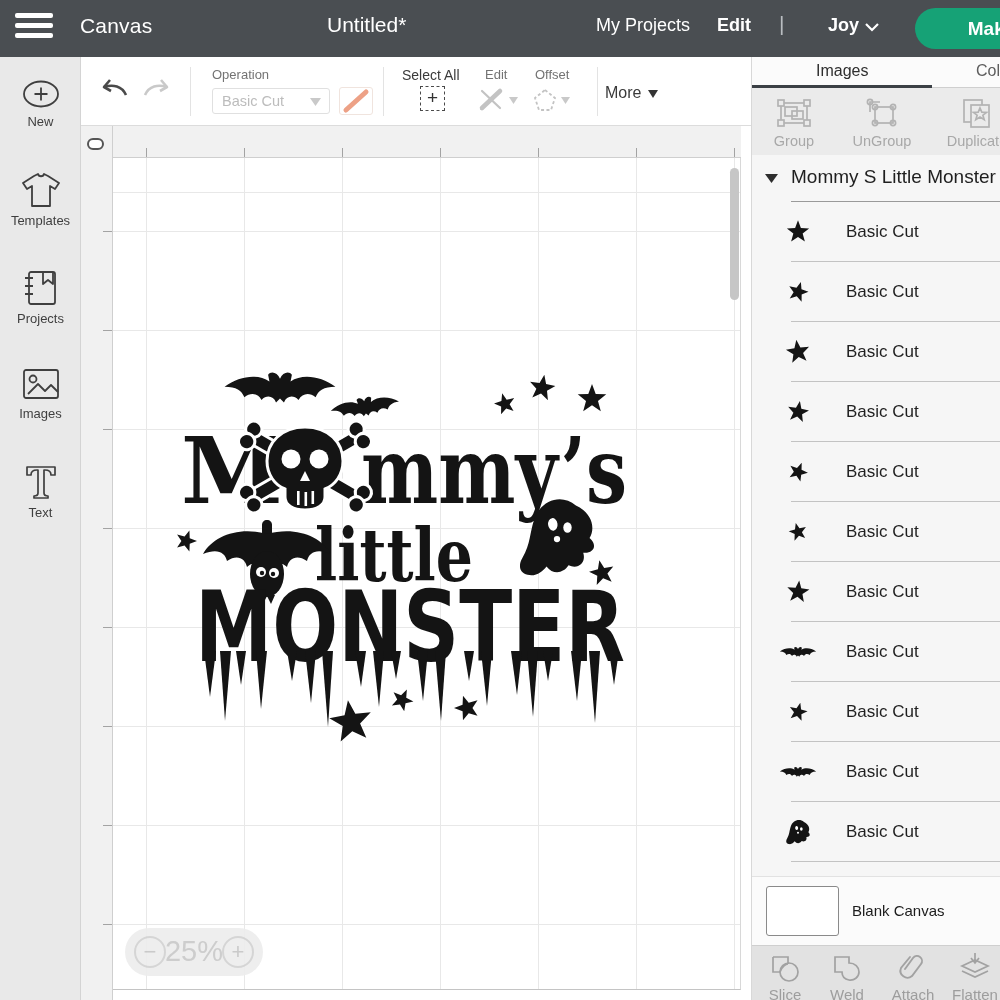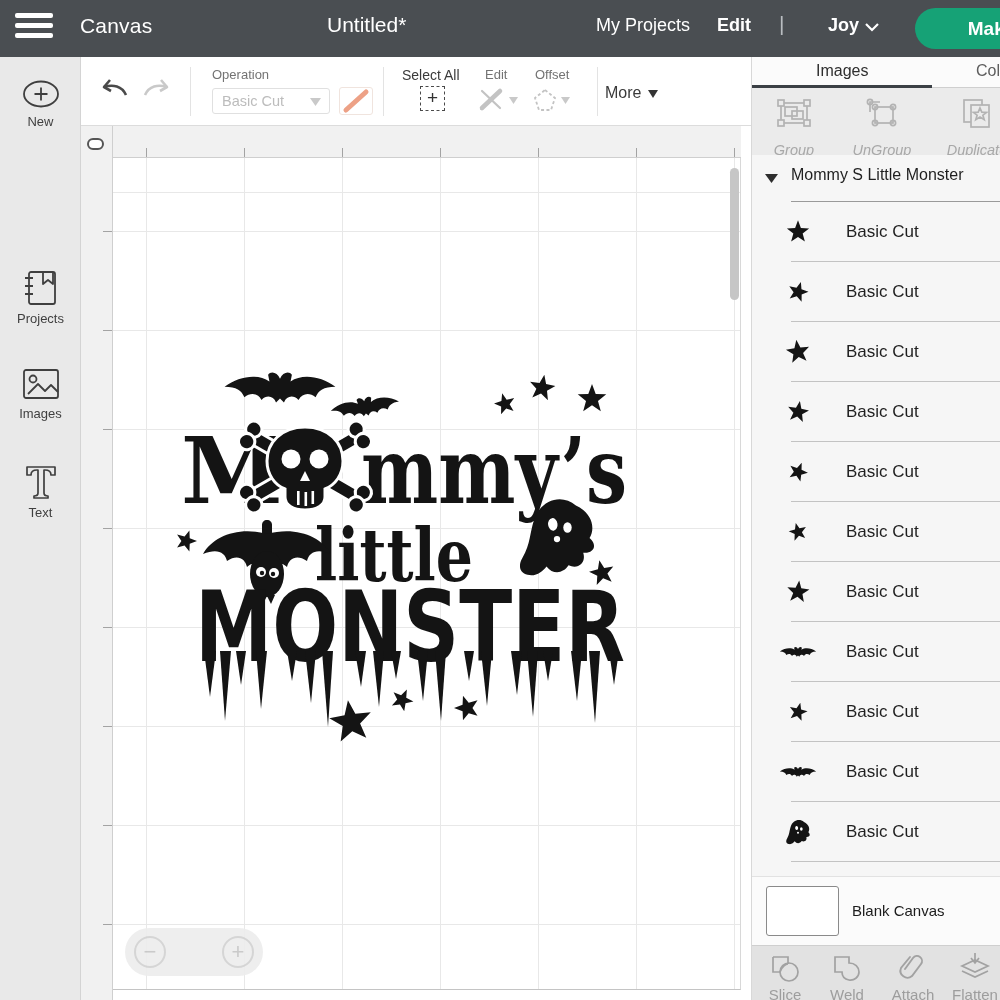--- a/index.html
+++ b/index.html
@@ -66,24 +66,24 @@
   
   #right-panel { position:absolute; left:751px; top:57px; width:249px; height:943px; background:#f6f6f6; border-left:1px solid #d8d8d8; z-index:10; }
   #panel-tabs { position:absolute; left:0; top:0; width:249px; height:31px; background:#fbfbfb; border-bottom:1px solid #cfcfcf; }
   .panel-tab { position:absolute; top:5px; font-size:16px; cursor:pointer; }
   #tab-layers { left:64px; color:#2e2e2e; }
   #tab-colorsync { left:224px; color:#5d5d5d; width:120px; }
   #tab-underline { position:absolute; left:0; bottom:-1px; width:180px; height:3px; background:#3b4045; }
   #panel-actions { position:absolute; left:0; top:31px; width:249px; height:67px; background:#ebebeb; }
   .pa-item { position:absolute; top:8px; width:80px; text-align:center; cursor:default; }
   .pa-item svg { display:block; margin:0 auto; }
-  .pa-label { font-size:14.5px; color:#a8a8a8; margin-top:12px;font-style:italic; }
+  .pa-label { font-size:14.5px; color:#a8a8a8; margin-top:3px; }
   #group-header { position:absolute; left:0; top:98px; width:249px; height:47px; background:#f6f6f6; cursor:pointer; }
   #group-chevron { position:absolute; left:13px; top:19px; }
-  #group-title { position:absolute; left:39px; top:11px; font-size:16px; color:#1f1f1f; white-space:nowrap; }
+  #group-title { position:absolute; left:39px; top:11px; font-size:19px; color:#1f1f1f; white-space:nowrap; }
   #group-divider { position:absolute; left:39px; bottom:0; width:210px; height:1px; background:#9a9a9a; }
   #layer-list { position:absolute; left:0; top:145px; width:249px; height:674px; overflow:hidden; background:#f6f6f6; }
   .layer-row { position:relative; width:249px; height:60px; cursor:pointer; }
   .layer-row::after { content:""; position:absolute; left:39px; right:0; bottom:0; height:1px; background:#c3c3c3; }
   .layer-icon { position:absolute; left:46px; top:50%; transform:translate(-50%,-50%); }
   .layer-row:nth-child(2) .layer-icon { transform:translate(-50%,-50%) rotate(16deg) scale(.9); }
   .layer-row:nth-child(3) .layer-icon { transform:translate(-50%,-50%) rotate(-8deg) scale(1.05); }
   .layer-row:nth-child(4) .layer-icon { transform:translate(-50%,-50%) rotate(10deg) scale(.95); }
   .layer-row:nth-child(5) .layer-icon { transform:translate(-50%,-50%) rotate(22deg) scale(.85); }
   .layer-row:nth-child(6) .layer-icon { transform:translate(-50%,-50%) rotate(-14deg) scale(.8); }
@@ -137,20 +137,26 @@
 </div>
 
 <div id="sidebar">
   <div class="side-item" style="top:21px">
     <svg width="42" height="32" viewBox="0 0 42 32">
         <ellipse cx="21" cy="16" rx="17" ry="12.5" fill="none" stroke="#3f3f3f" stroke-width="1.8"></ellipse>
         <path d="M21 9.5 V22.5 M14.5 16 H27.5" stroke="#3f3f3f" stroke-width="1.8"></path>
       </svg>
     <div class="side-label">New</div>
   </div>
+  <div class="side-item" style="top:116px">
+    <svg width="44" height="36" viewBox="0 0 44 36">
+        <path d="M15 3 L19 1 C19.5 4 24.5 4 25 1 L29 3 L40 10 L36 16 L31 13 L31 33 L13 33 L13 13 L8 16 L4 10 Z" fill="none" stroke="#3f3f3f" stroke-width="1.8" stroke-linejoin="round"></path>
+      </svg>
+    <div class="side-label">Templates</div>
+  </div>
   <div class="side-item" style="top:309px">
     <svg width="42" height="36" viewBox="0 0 42 36">
         <rect x="4" y="4" width="34" height="28" rx="2" fill="none" stroke="#3f3f3f" stroke-width="1.8"></rect>
         <circle cx="13" cy="13" r="3.5" fill="none" stroke="#3f3f3f" stroke-width="1.8"></circle>
         <path d="M8 28 L18 18 L25 25 L31 19 L38 26" fill="none" stroke="#3f3f3f" stroke-width="1.8" stroke-linejoin="round"></path>
       </svg>
     <div class="side-label">Images</div>
   </div>
   <div class="side-item" style="top:212px">
     <svg width="40" height="38" viewBox="0 0 40 38">
@@ -324,20 +330,21 @@
 
     <g>
       <use href="#sym-star" x="-12" y="-12" width="24" height="24" transform="translate(237 345) scale(1.15) rotate(25)"></use>
       <use href="#sym-star" x="-12" y="-12" width="24" height="24" transform="translate(302 353) scale(1.3) rotate(-18)"></use>
       <use href="#sym-star" x="-12" y="-12" width="24" height="24" transform="translate(186 367) scale(2.2) rotate(-8)"></use>
     </g>
   </svg>
 
   <div id="zoom-ctl">
     <button class="zoom-circle" id="zoom-out">−</button>
+    <div id="zoom-val">25%</div>
     <button class="zoom-circle" id="zoom-in">+</button>
   </div>
 </div>
 
 <div id="right-panel">
   <div id="panel-tabs">
     <div class="panel-tab" id="tab-layers">Images</div>
     <div class="panel-tab" id="tab-colorsync">Color Sync</div>
     <div id="tab-underline"></div>
   </div>

